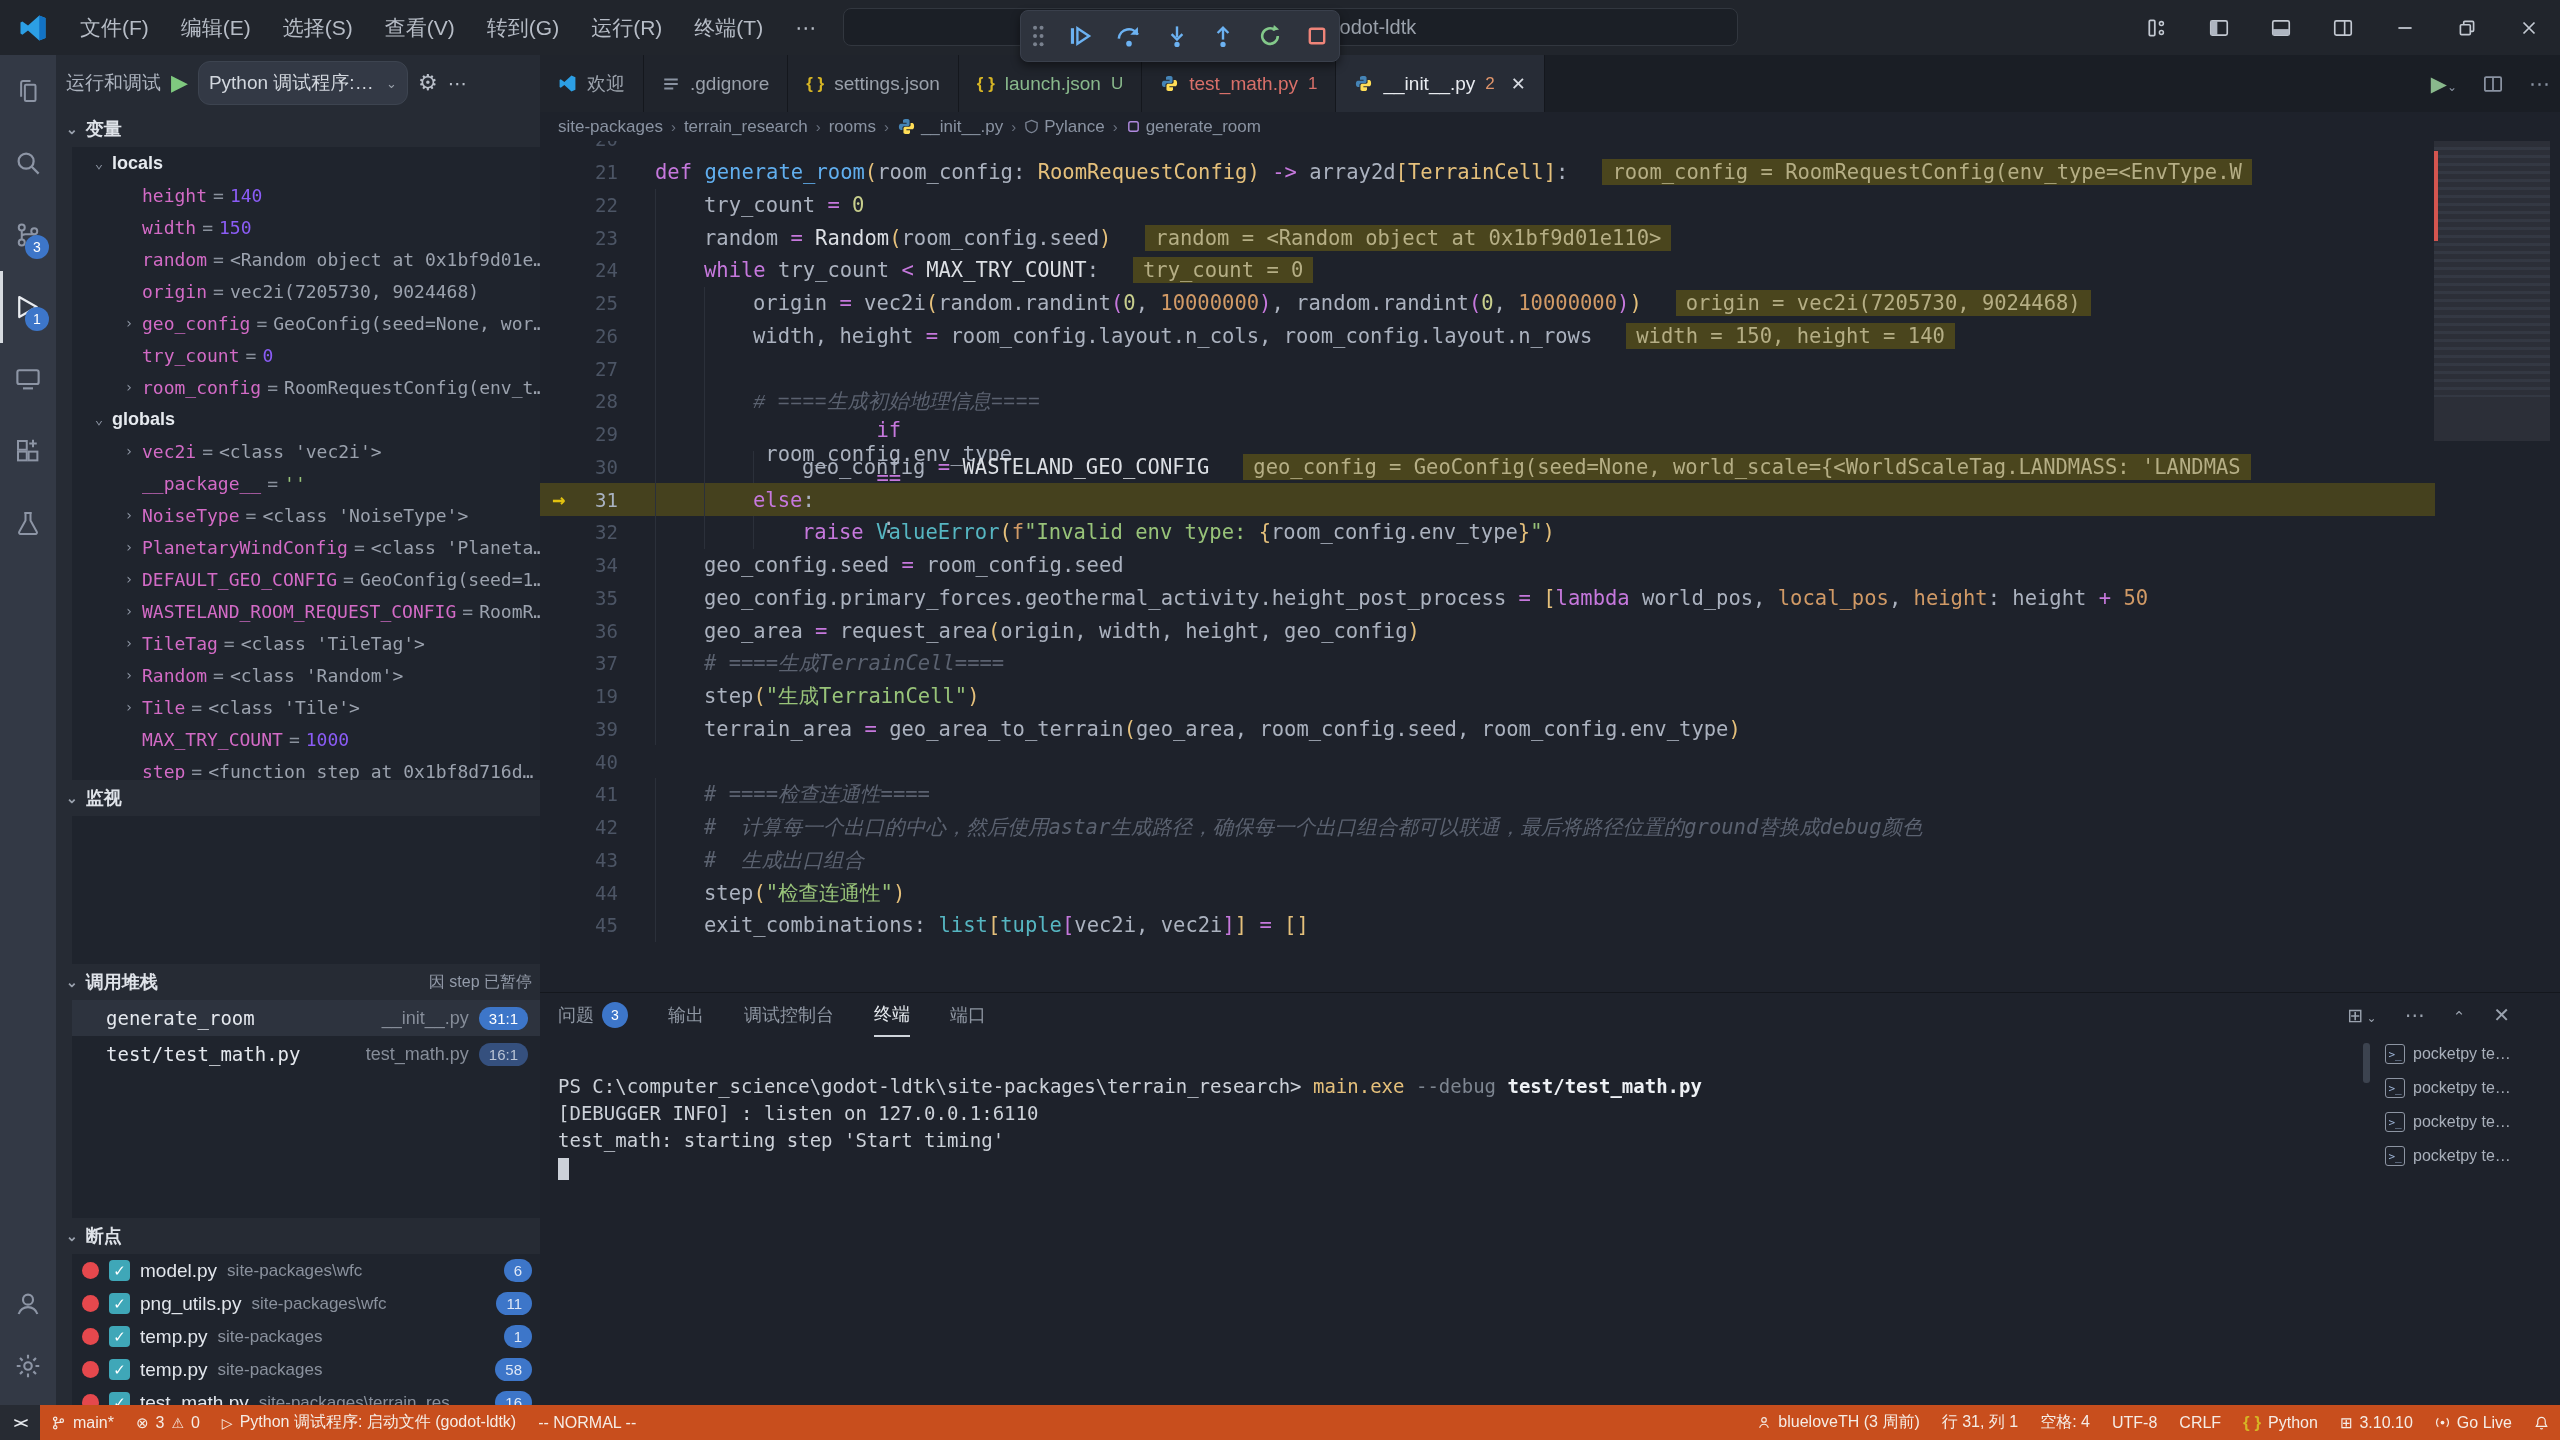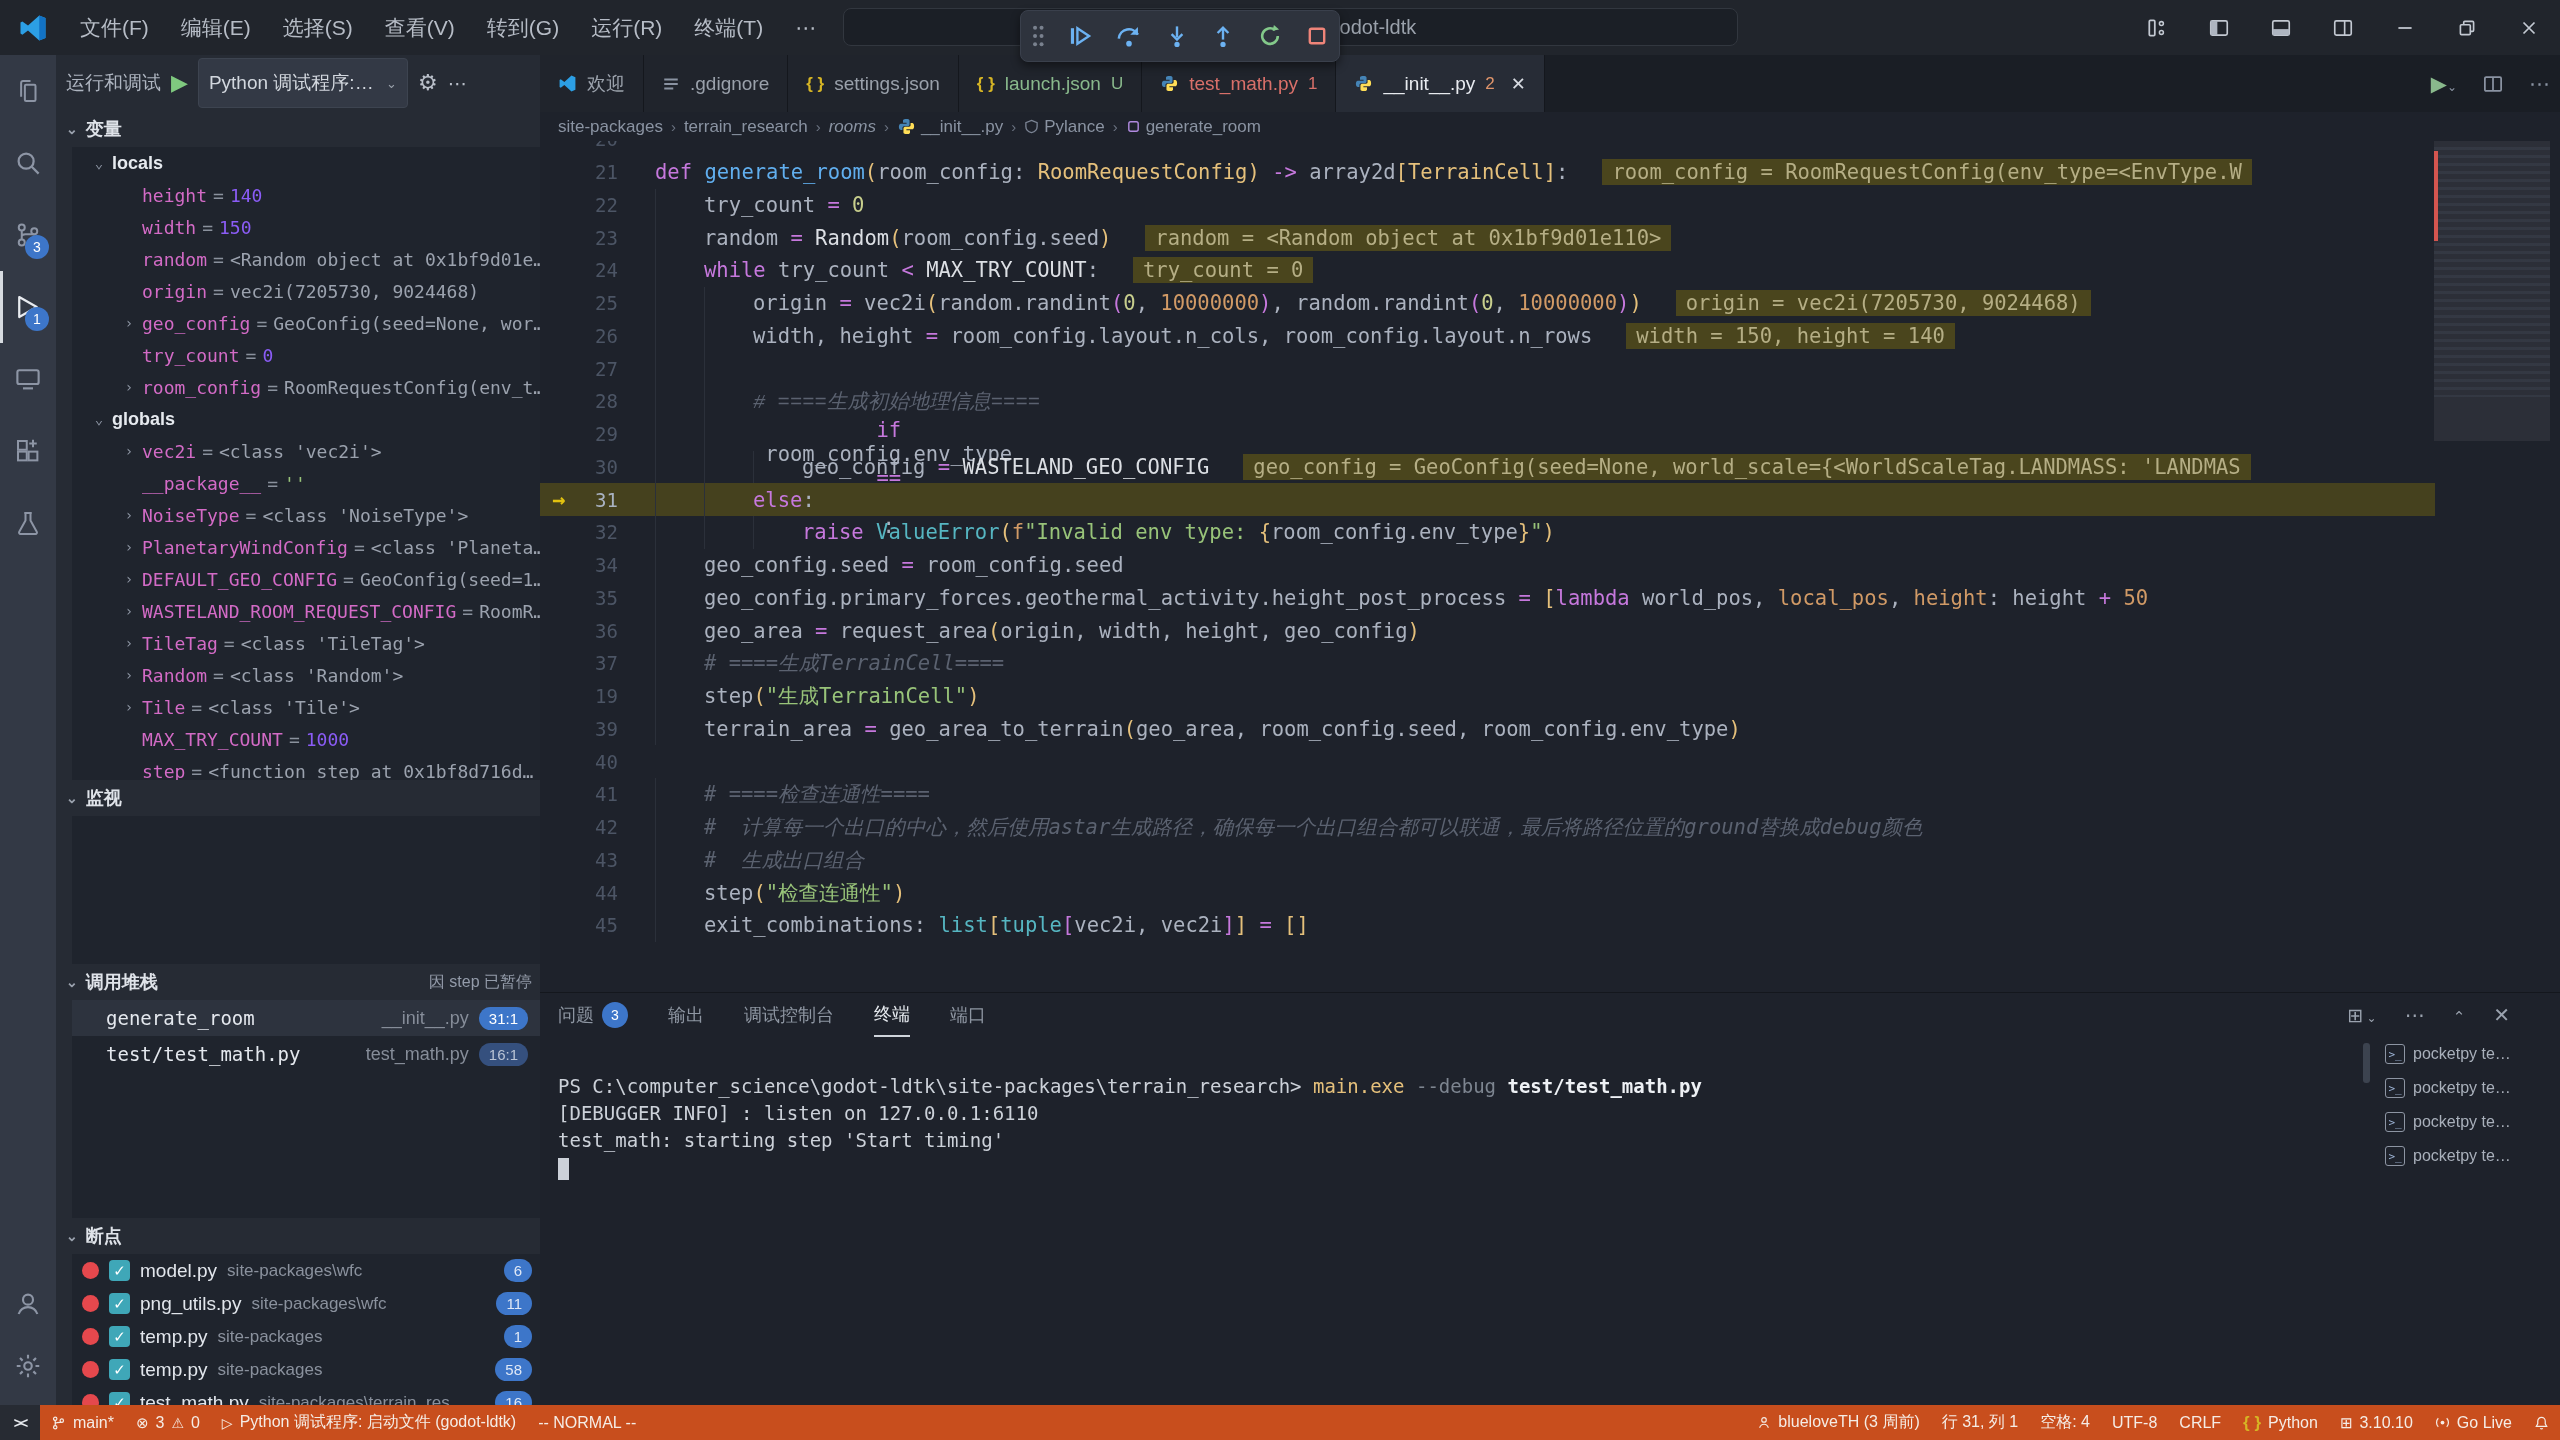--- a/index.html
+++ b/index.html
@@ -24,21 +24,21 @@
   #activitybar { position:absolute; left:0; top:55px; width:56px; height:1350px; background:#333945;
     display:flex; flex-direction:column; align-items:center; }
   .act-item { position:relative; width:56px; height:72px; display:flex; align-items:center; justify-content:center; color:#8d95a5; }
   .act-item.active { color:#e8ebf0; box-shadow:inset 3px 0 0 #d7dbe0; }
   .act-badge { position:absolute; right:7px; bottom:12px; min-width:24px; height:24px; border-radius:12px;
     background:#3d76c9; color:#fff; font-size:14px; display:flex; align-items:center; justify-content:center; padding:0 4px; }
   #act-bottom { margin-top:auto; margin-bottom:8px; display:flex; flex-direction:column; align-items:center; }
   
   #sidebar { position:absolute; left:56px; top:55px; width:484px; height:1350px; background:#262b34; overflow:hidden; color:#c6ccd6; }
   #runbar { height:56px; display:flex; align-items:center; padding:0 10px; gap:10px; font-size:19px; color:#aeb5c0; }
-  #launch-select { background:#333945; border:1px solid #3d4450; border-radius:4px; height:50px;
+  #launch-select { background:#333945; border:1px solid #3d4450; border-radius:12px; height:44px;
     display:flex; align-items:center; gap:8px; padding:0 10px; color:#d2d7de; max-width:210px; white-space:nowrap; }
   .sec-header { height:36px; display:flex; align-items:center; gap:8px; padding:0 8px 0 10px;
     font-size:18px; font-weight:bold; color:#dfe3e9; }
   .sec-header .chev { color:#9aa1ad; font-size:14px; }
   .sec-body { background:#1f242d; margin-left:16px; overflow:hidden; position:relative; }
   .var-row { height:32px; display:flex; align-items:center; font-family:"DejaVu Sans Mono", monospace; font-size:18px; white-space:nowrap; }
   .var-chev { width:26px; text-align:center; color:#8d95a3; font-size:14px; flex:0 0 26px; }
   .var-group { color:#e6eaef; font-family:"Liberation Sans",sans-serif; font-weight:bold; font-size:18px; }
   .vname { color:#d36bc6; } .veq { color:#8a919d; padding:0 6px;} .vval { color:#9ba2ae; }
   .vnum { color:#8b5cf6; } .vstr { color:#98c379; }
@@ -566,21 +566,21 @@
     </div>
   <div id="breadcrumb">
       <span style="display: inline-flex; align-items: center; gap: 5px;">
         <span>site-packages</span>
       </span>
       <span class="bc-sep">›</span>
       <span style="display: inline-flex; align-items: flex-start; gap: 5px;">
         <span>terrain_research</span>
       </span>
       <span class="bc-sep">›</span>
-      <span style="display: inline-flex; gap: 5px; font-style: italic;">
+      <span style="display: inline-flex; gap: 5px;">
         <span>rooms</span>
       </span>
       <span class="bc-sep">›</span>
       <span style="display: inline-flex; align-items: center; gap: 5px;">
         <span style="display: inline-flex; align-items: center;">
           <svg width="19" height="19" viewBox="0 0 20 20">
             <path fill="#4584b6" d="M10 2c-4 0-3.7 1.8-3.7 1.8V6h3.8v1H4.3S2 6.8 2 10.3c0 3.4 2 3.3 2 3.3h1.7v-1.9s-.1-2 2-2h3.6s1.9 0 1.9-1.9V4S13.6 2 10 2z"></path>
             <path fill="#ffde57" d="M10 18c4 0 3.7-1.8 3.7-1.8V14H9.9v-1h5.8S18 13.2 18 9.7c0-3.4-2-3.3-2-3.3h-1.7v1.9s.1 2-2 2H8.7s-1.9 0-1.9 1.9V16S6.4 18 10 18z"></path>
           </svg>
         </span>

